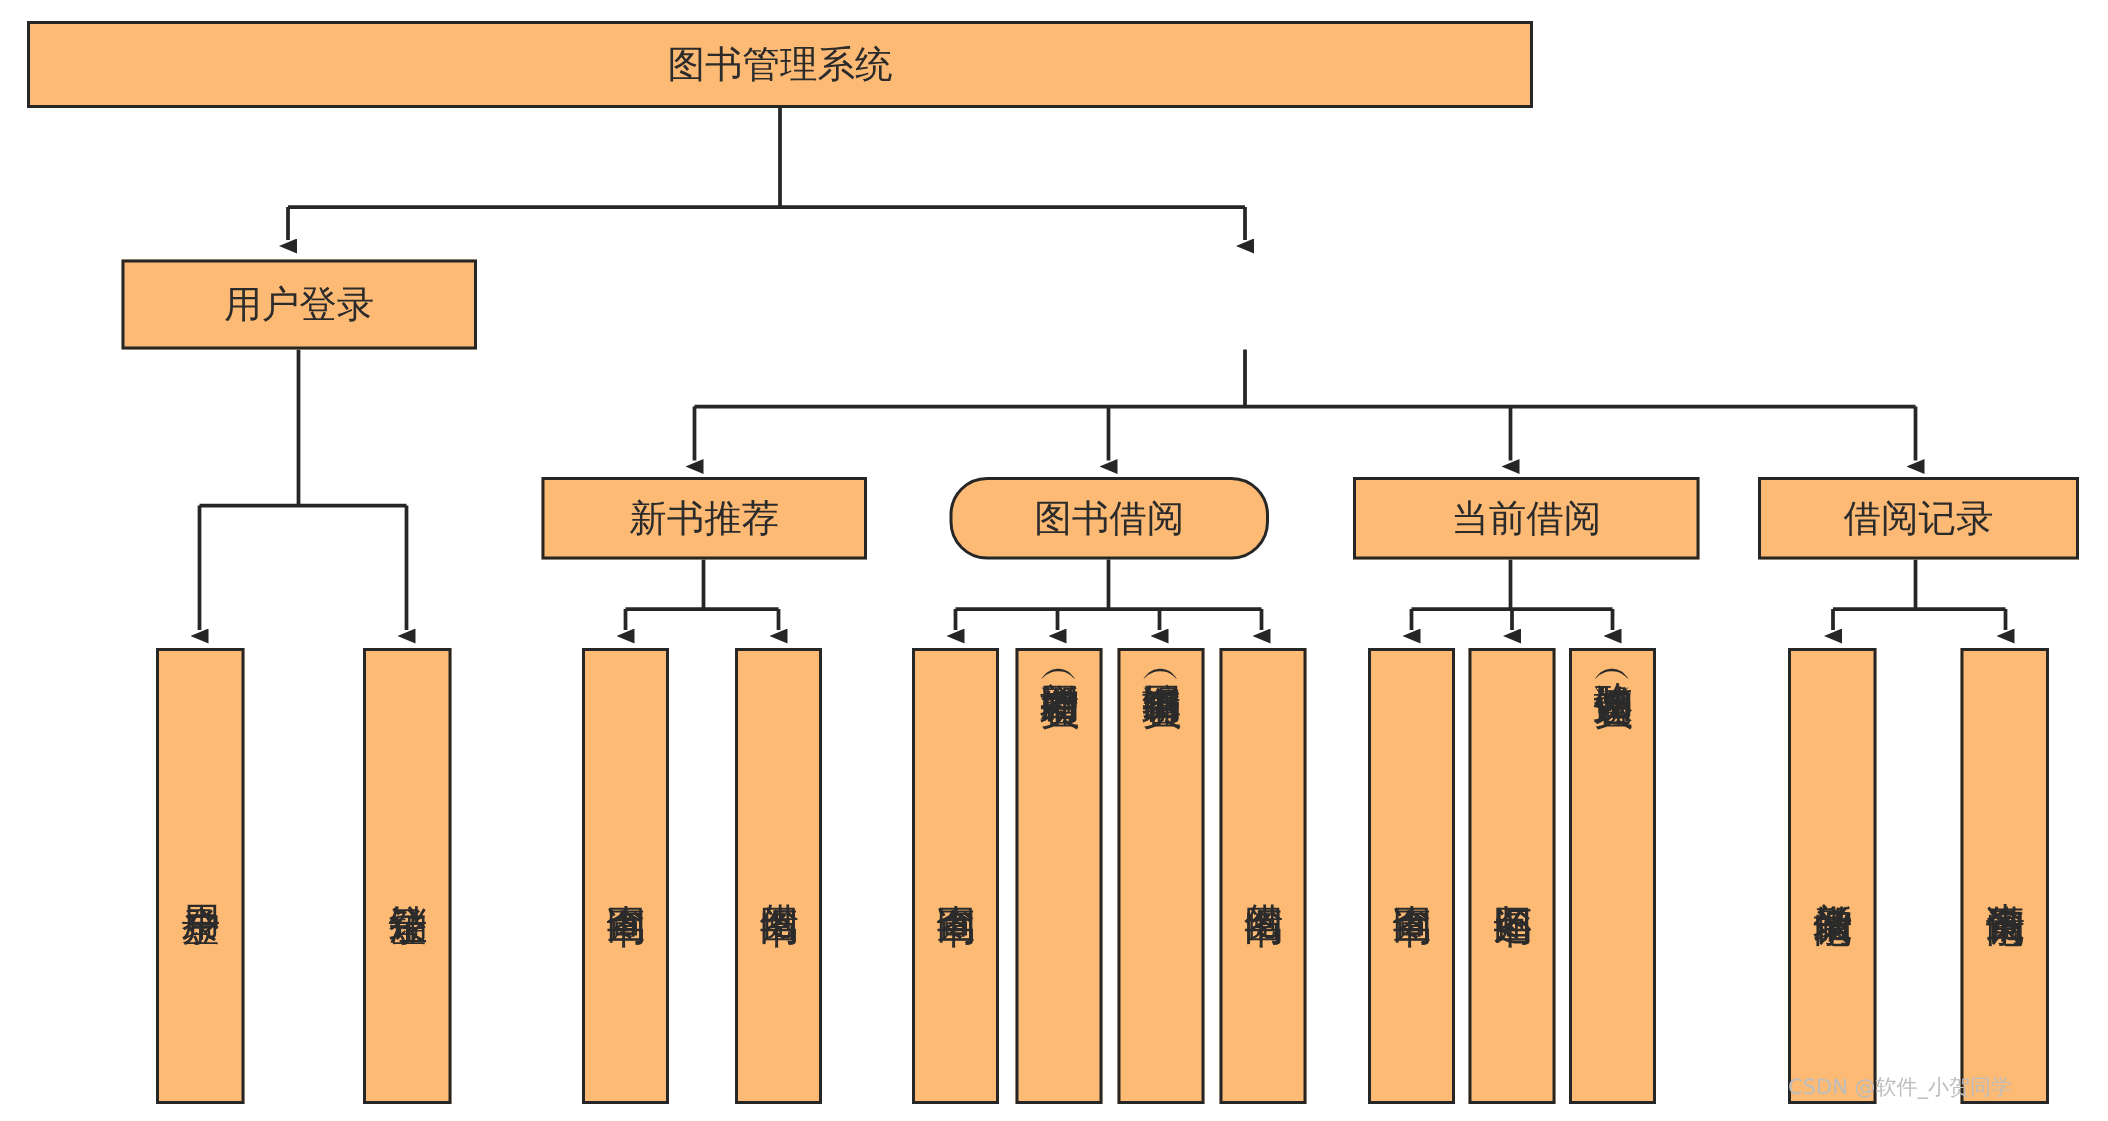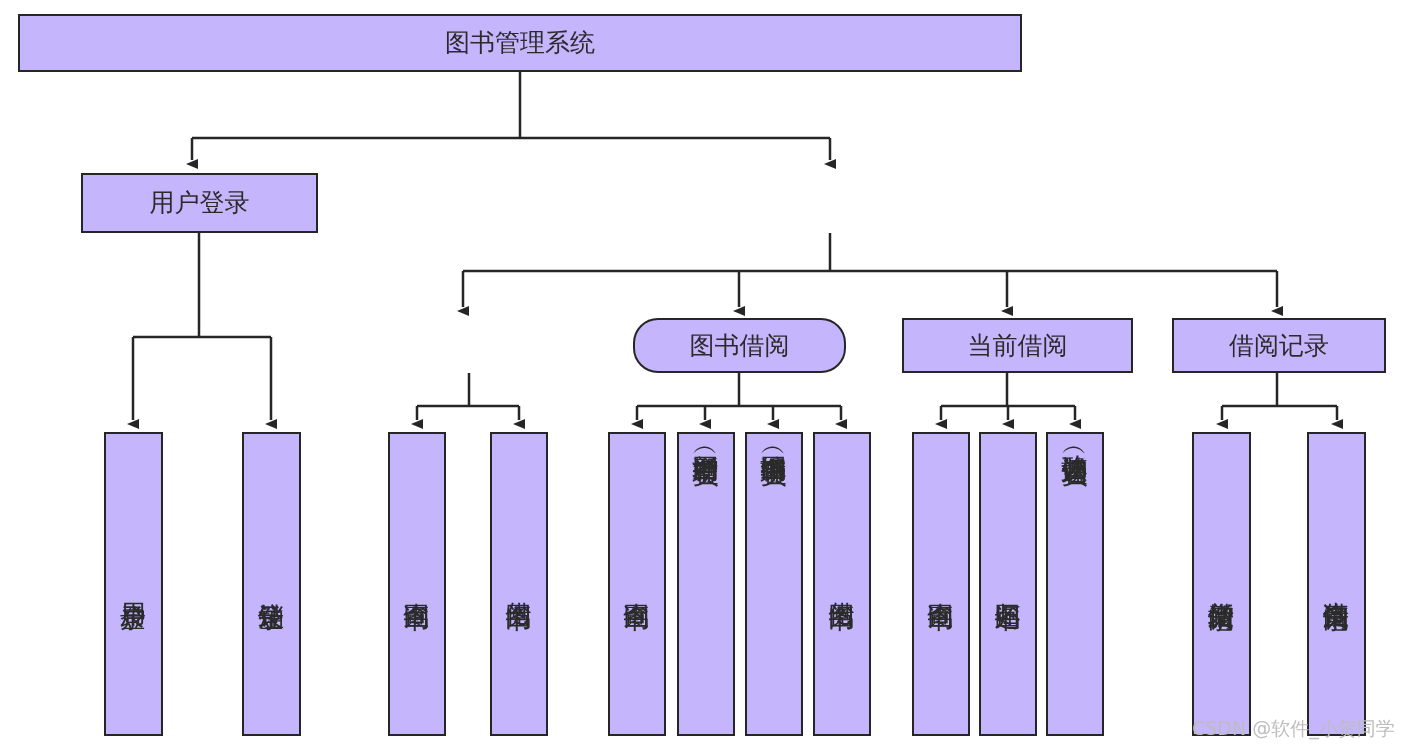--- a/index.html
+++ b/index.html
@@ -21,21 +21,21 @@
     position: absolute;
     left: 0;
     top: 0;
     width: 1405px;
     height: 747px;
   }
   .node-box {
     position: absolute;
     box-sizing: border-box;
     border: 2.5px solid #262626;
-    background: #c4b5fd;
+    background: #fdba74;
     display: flex;
     align-items: center;
     justify-content: center;
     overflow: hidden;
   }
   .node-label {
     color: #2b2b2b;
     font-family: "DejaVu Sans", "Liberation Sans", sans-serif;
     line-height: 1.02;
     white-space: pre;
@@ -56,21 +56,21 @@
     font-size: 26px;
     line-height: 1.0;
     letter-spacing: 1px;
   }
   .node-box.vertical.centered {
     align-items: center;
   }
   .watermark {
     position: absolute;
     color: #bdbdbd;
-    font-size: 19px;
+    font-size: 14px;
     font-family: "DejaVu Sans", "Liberation Sans", sans-serif;
     white-space: nowrap;
     pointer-events: none;
   }
 </style>
 </head>
 <body>
 
 <div id="diagram-root">
 
@@ -127,20 +127,23 @@
 
   <div class="node-box horizontal" style="left:18px; top:14px; width:1004px; height:58px;">
     <span class="node-label">图书管理系统</span>
   </div>
 
   <div class="node-box horizontal" style="left:81px; top:173px; width:237px; height:60px;">
     <span class="node-label">用户登录</span>
   </div>
 
 
+  <div class="node-box horizontal" style="left:361px; top:318px; width:217px; height:55px;">
+    <span class="node-label">新书推荐</span>
+  </div>
 
   <div class="node-box horizontal" style="left:633px; top:318px; width:213px; height:55px;border-radius:25px;">
     <span class="node-label">图书借阅</span>
   </div>
 
   <div class="node-box horizontal" style="left:902px; top:318px; width:231px; height:55px;">
     <span class="node-label">当前借阅</span>
   </div>
 
   <div class="node-box horizontal" style="left:1172px; top:318px; width:214px; height:55px;">

